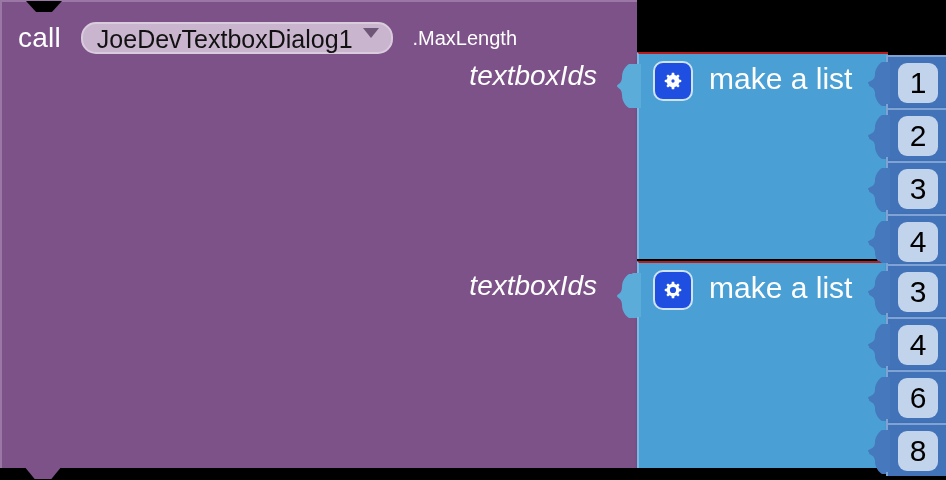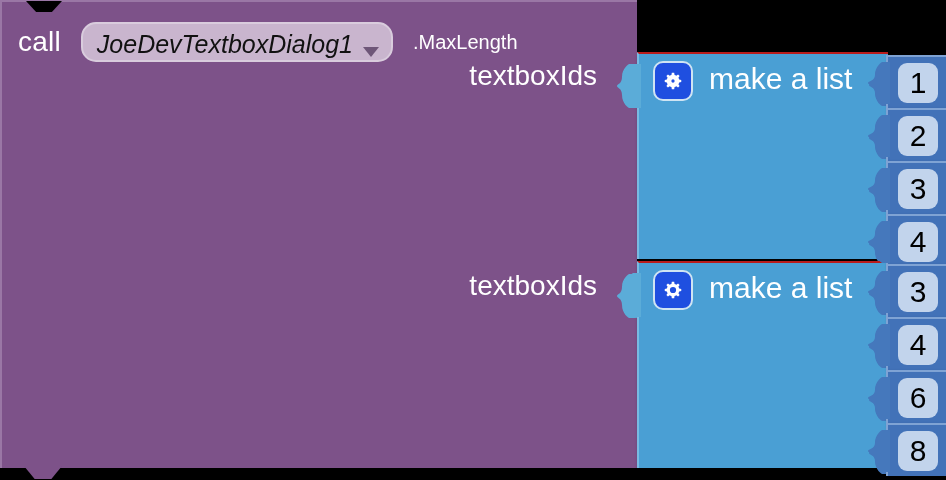--- a/index.html
+++ b/index.html
@@ -63,29 +63,28 @@
     white-space: nowrap;
     margin-top: 12px;
   }
   .kw-call {
     color: #FFFFFF;
     font-size: 28px;
     letter-spacing: 0.2px;
   }
   .component-dropdown {
     display: inline-flex;
-    align-items: flex-end;
+    align-items: flex-start;
     gap: 10px;
     background: #C9B5CE;
     border: 2px solid #D9CCDD;
     border-radius: 15px;
     padding: 2px 12px 3px 14px;
-    height: 40px;
-    box-sizing: border-box;
-    font-style: italic;
+    height: 32px;
+    box-sizing: border-box;
   }
   .component-name {
     color: #111111;
     font-size: 25px;
     line-height: 26px;
   }
   .dd-arrow {
     width: 0; height: 0;
     border-left: 8px solid transparent;
     border-right: 8px solid transparent;
@@ -98,20 +97,21 @@
   }
 
   
   .param-label {
     position: absolute;
     right: 40px;
     color: #FFFFFF;
     font-size: 28px;
     text-align: left;
     white-space: nowrap;
+    font-style: italic;
   }
   .param-label.p0 { top: 58px; }
   .param-label.p1 { top: 268px; }
 
   
   .socket {
     position: absolute;
     right: 0px;
     width: 20px;
     height: 44px;

